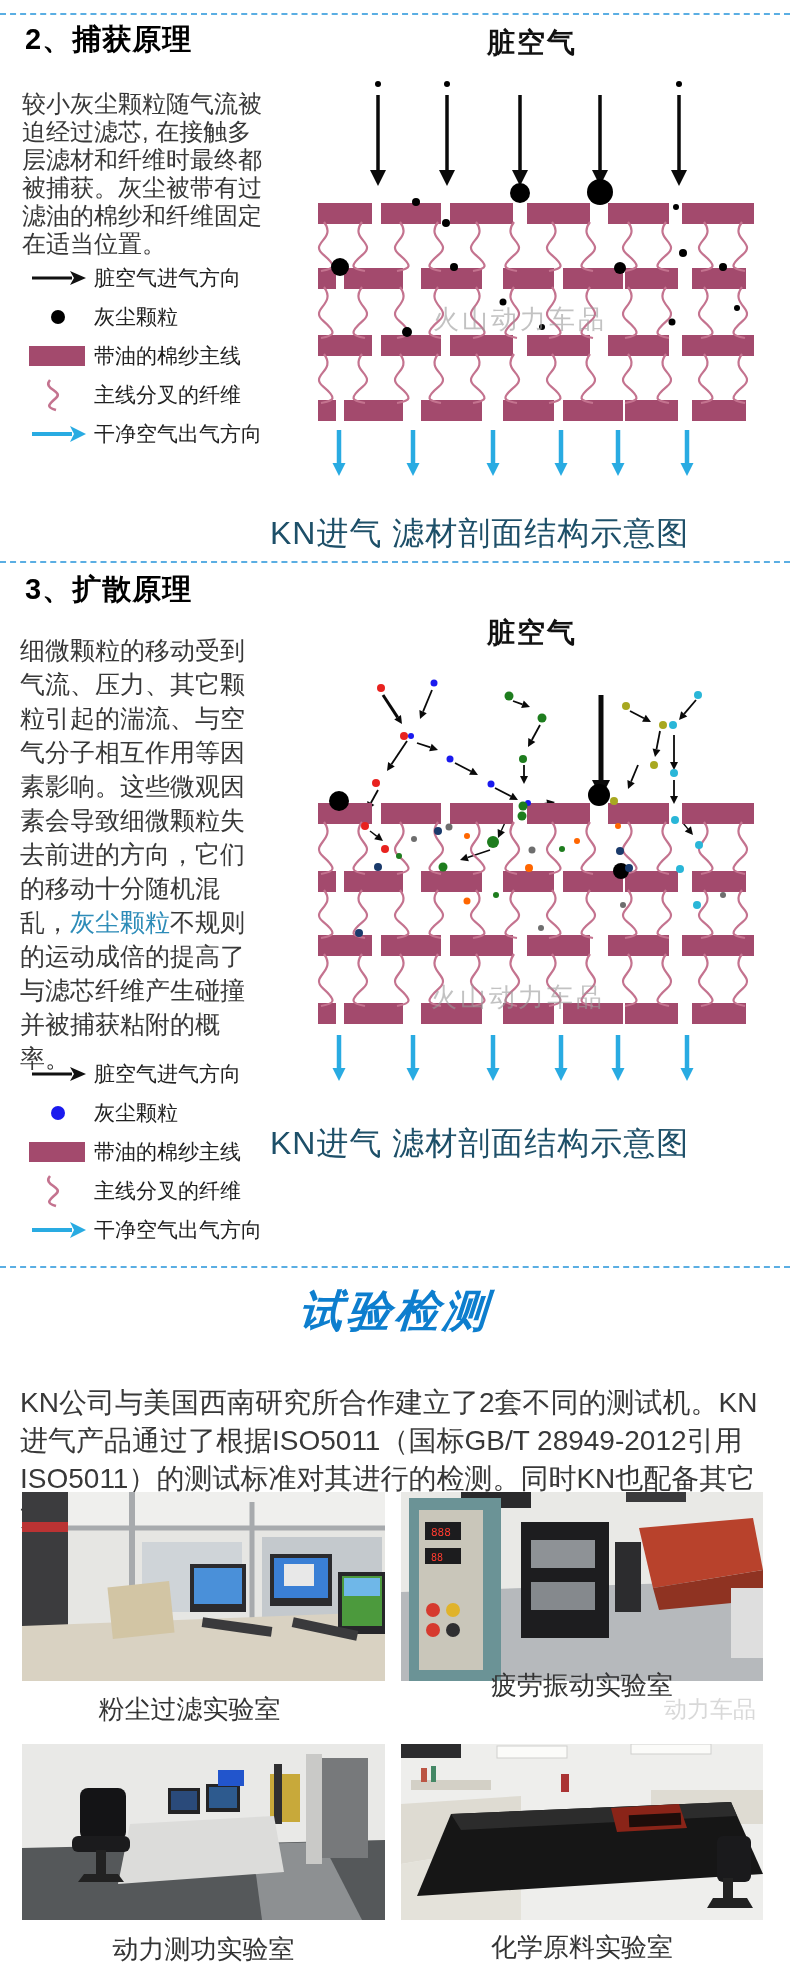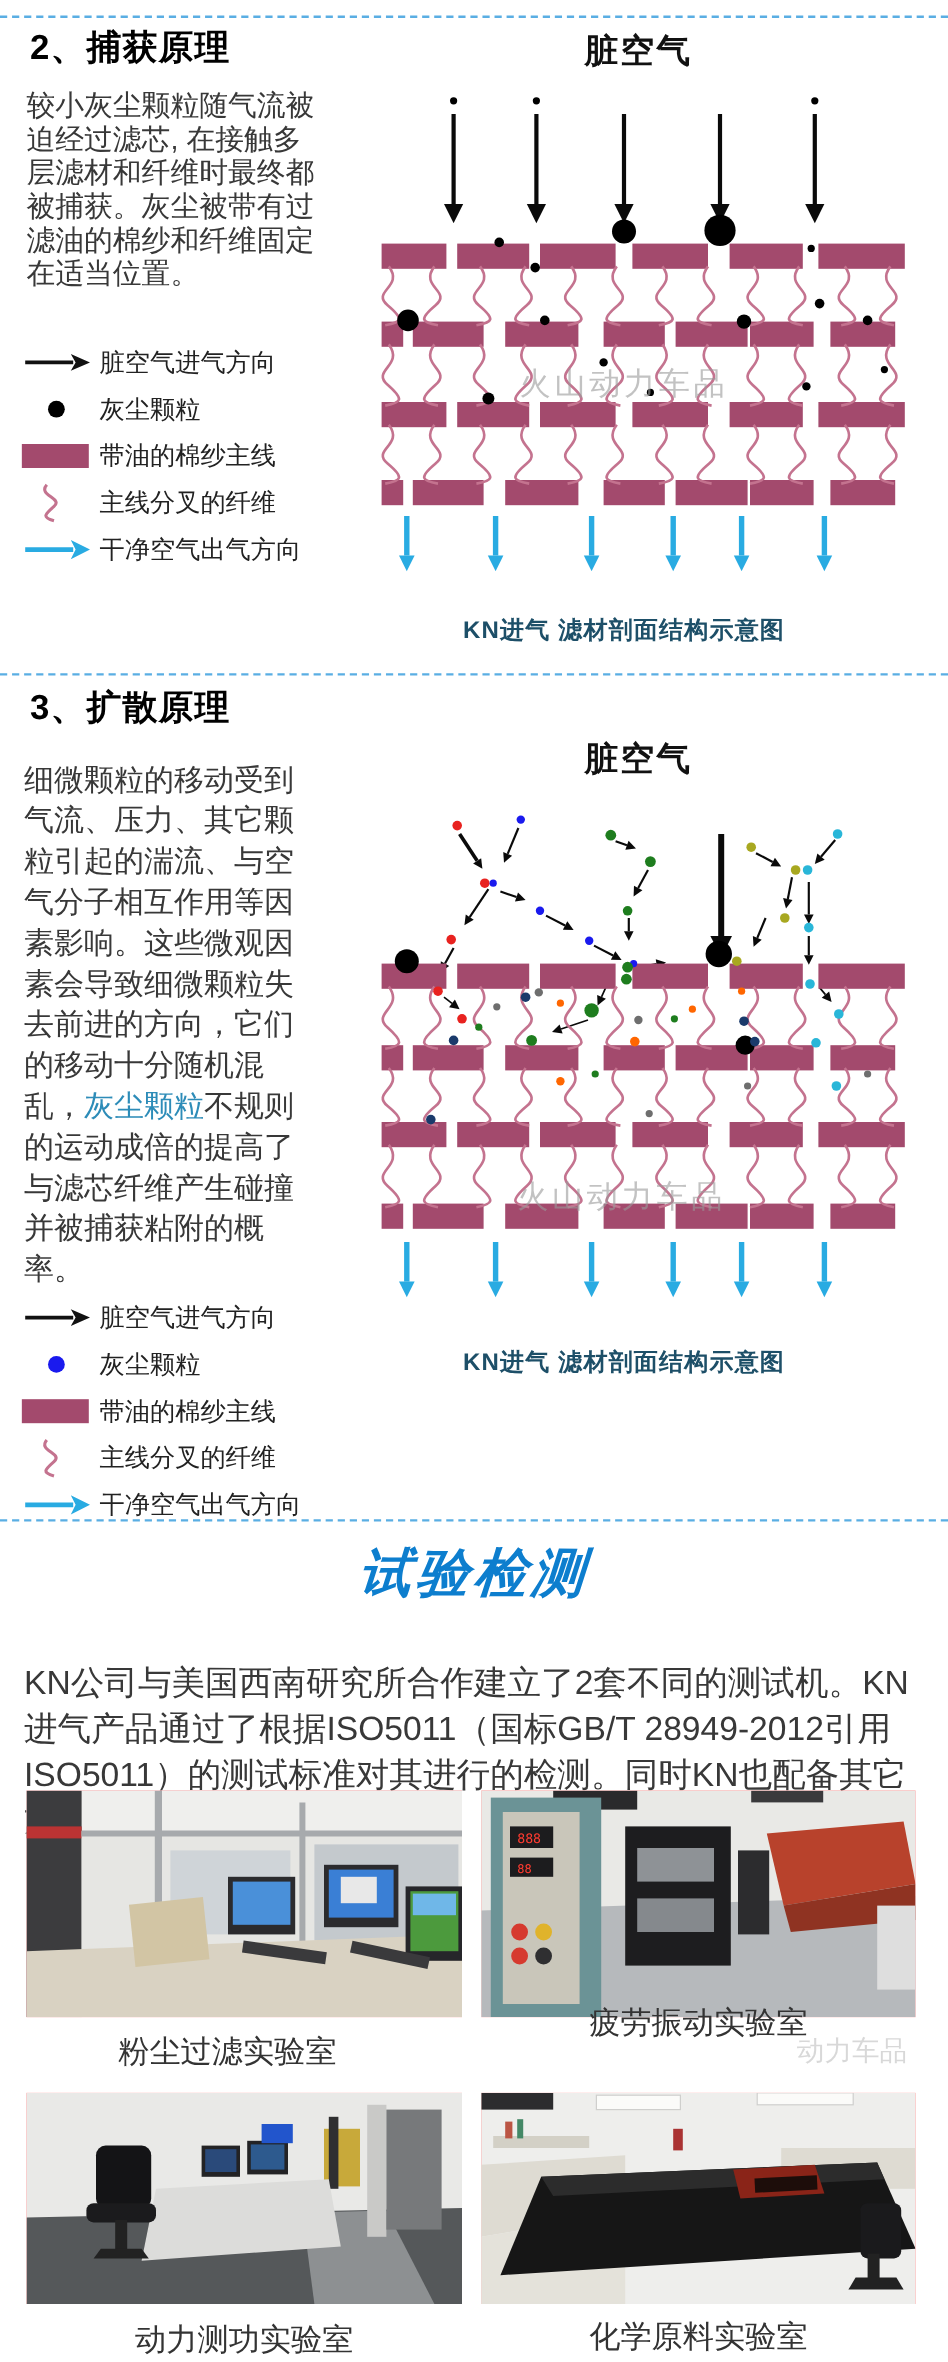--- a/index.html
+++ b/index.html
@@ -1,34 +1,34 @@
 <!DOCTYPE html>
 <html><head>
 <meta charset="utf-8">
 <style>
   html,body{margin:0;padding:0;background:#fff;}
   .page{position:relative;width:790px;height:1968px;background:#fff;overflow:hidden;
         font-family:"Liberation Sans",sans-serif;color:#333;}
   .divider{position:absolute;left:0;width:790px;height:0;border-top:2px dashed #5aaee3;}
   .sec-title{position:absolute;font-size:29px;font-weight:bold;color:#000000;letter-spacing:1px;}
   .body-text{position:absolute;color:#383838;font-weight:400;}
-  .b2{left:22px;top:51px;width:242px;font-size:24px;line-height:28px;}
+  .b2{left:22px;top:66px;width:242px;font-size:24px;line-height:28px;}
   .b3{left:20px;top:608px;width:248px;font-size:25px;line-height:34px;}
   .hl{color:#2d8cb8;}
-  .legend{position:absolute;left:11px;width:250px;margin-top:24px;}
+  .legend{position:absolute;left:22px;width:250px;}
   .lg2{top:266px;}
   .lg3{top:1062px;}
   .legend-row{display:flex;align-items:center;height:24px;margin-bottom:15px;}
   .legend-icon{width:72px;display:flex;justify-content:center;align-items:center;flex:none;}
   .legend-label{font-size:21px;color:#222;white-space:nowrap;}
   .diagram-title{position:absolute;left:282px;width:500px;text-align:center;
                  font-size:28px;font-weight:bold;color:#111;letter-spacing:2px;}
   .diagram{position:absolute;left:250px;width:540px;}
-  .caption{position:absolute;left:270px;width:500px;text-align:center;
-           font-size:20px;font-weight:bold;color:#1d4f68;letter-spacing:1px;}
+  .caption{position:absolute;left:270px;width:500px;
+           font-size:32px;font-weight:normal;color:#1d4f68;letter-spacing:1px;}
   .test-title{position:absolute;left:0;top:1282px;width:790px;text-align:center;
               font-size:44px;font-weight:bold;font-style:italic;color:#0d7ece;
               letter-spacing:4px;transform:skewX(-4deg);}
   .test-body{position:absolute;left:20px;top:1356px;width:754px;font-size:28px;
              line-height:38px;color:#383838;}
   .photo{position:absolute;background:#fca5a5;overflow:hidden;}
   .photo svg{display:block;width:100%;height:100%;}
   .photo-caption{position:absolute;width:363px;text-align:center;font-size:26px;color:#333;}
   .wm{position:absolute;color:#b3b3b3;opacity:.75;}
   .wm-bottom{left:22px;top:2000px;font-size:21px;margin-top:20px;}

